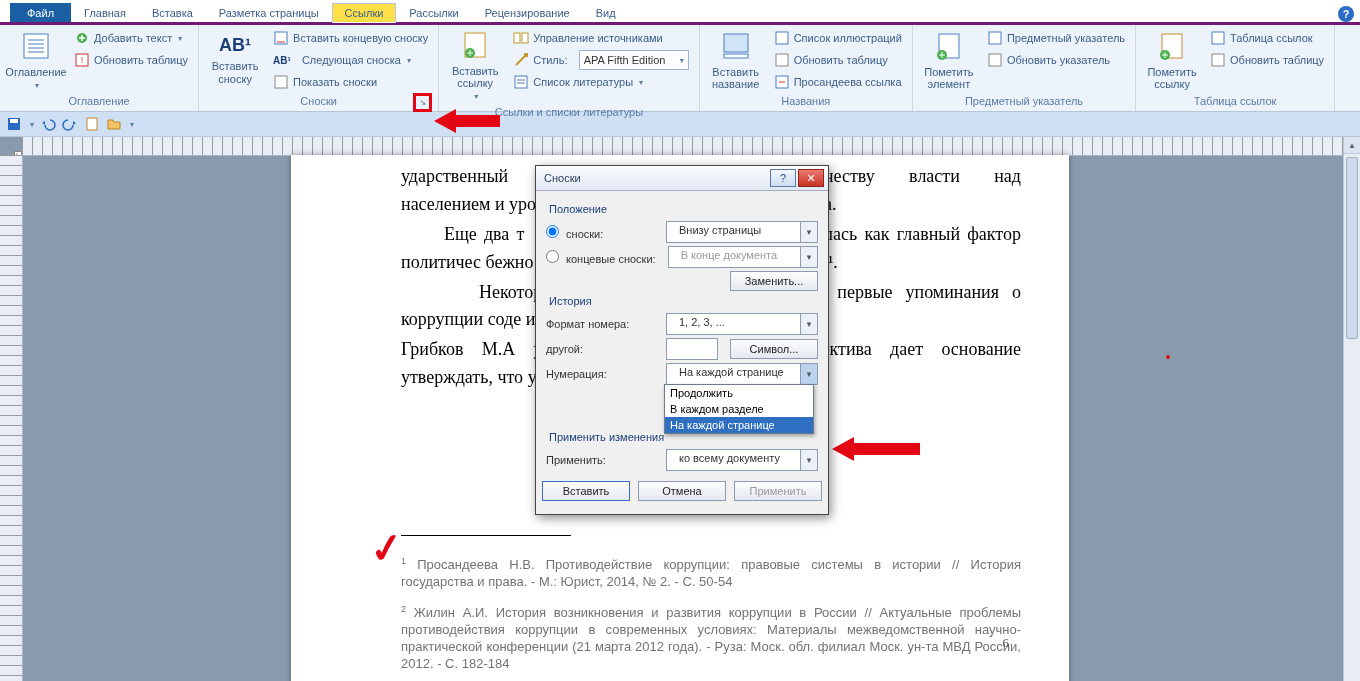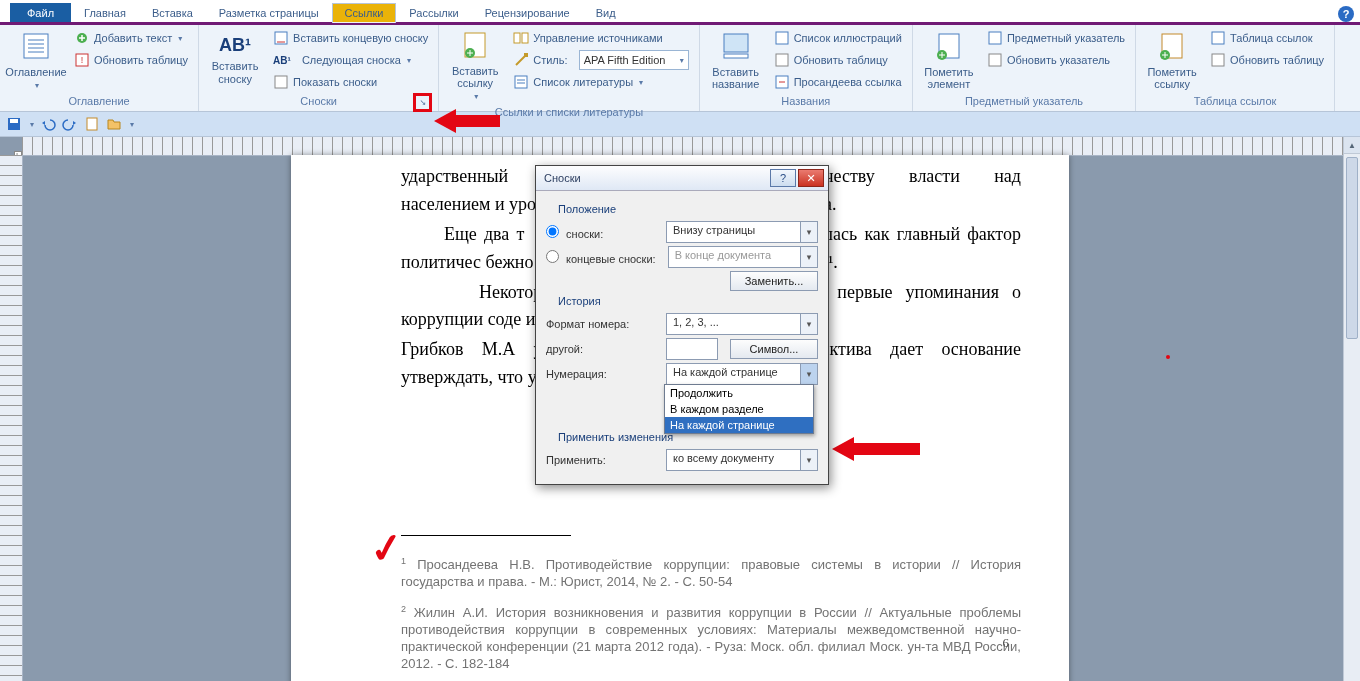--- a/index.html
+++ b/index.html
@@ -1,19 +1,19 @@
 <!DOCTYPE html>
 <html><head>
 <meta charset="utf-8">
 <style>
 html,body{margin:0;padding:0;font-family:"Segoe UI",Tahoma,sans-serif;font-size:11px;color:#333;background:#fff;height:681px;width:1360px;overflow:hidden}
 .tabs{display:flex;background:#fff;border-bottom:3px solid #701a75;height:22px;align-items:flex-end;padding-left:10px}
 .tab{padding:3px 12px 3px;color:#3b5d8a;cursor:pointer;border:1px solid transparent;border-bottom:none;position:relative}
 .tab.file{background:#1a5ea3;color:#fff;padding:3px 16px}
-.tab.active{background:#eab308;border:1px solid #b6c5d8;border-bottom:1px solid #edf3fa;margin-bottom:-1px;color:#3b5d8a}
+.tab.active{background:#fde047;border:1px solid #b6c5d8;border-bottom:1px solid #edf3fa;margin-bottom:-1px;color:#3b5d8a}
 .help-icon{margin-left:auto;margin-right:6px;width:16px;height:16px;background:#2a6bc4;border-radius:50%;color:#fff;display:flex;align-items:center;justify-content:center;font-weight:bold;font-size:11px}
 .ribbon{background:#edf3fa;border-bottom:1px solid #b6c5d8;height:86px;display:flex}
 .group{border-right:1px solid #cfd9e6;padding:2px 6px 0;display:flex;flex-direction:column;position:relative}
 .group-body{display:flex;gap:4px;flex:1}
 .group-label{text-align:center;color:#5a7aa8;font-size:11px;padding:2px 0 0;height:16px;position:relative}
 .launcher{position:absolute;right:2px;bottom:1px;width:13px;height:13px;border:1px solid #9ab5d4;background:#eaf2fb;display:flex;align-items:center;justify-content:center;font-size:8px;color:#4a6a99}
 .launcher.hi{outline:3px solid #e30613;outline-offset:-1px}
 .bigbtn{display:flex;flex-direction:column;align-items:center;justify-content:center;width:56px;padding:2px;text-align:center;color:#3b5d8a;gap:4px}
 .bigbtn .ic{width:32px;height:32px}
 .bigbtn span{line-height:1.1}
@@ -38,27 +38,27 @@
 .check{position:absolute;font-size:40px;color:#e30613;font-weight:bold;transform:rotate(-8deg)}
 .arrow{position:absolute;display:flex;align-items:center}
 .arrow .head{width:0;height:0;border-top:12px solid transparent;border-bottom:12px solid transparent;border-right:22px solid #e30613}
 .arrow .shaft{height:12px;background:#e30613}
 .dialog{position:absolute;left:535px;top:165px;width:292px;background:#f0f0f0;border:1px solid #444;box-shadow:2px 3px 10px rgba(0,0,0,.45);font-size:11px}
 .titlebar{height:24px;background:linear-gradient(#fdfdfe,#dfe8f5);display:flex;align-items:center;padding:0 4px 0 8px;border-bottom:1px solid #aab}
 .titlebar .t{color:#2c3e60;flex:1}
 .titlebar .wb{width:24px;height:16px;margin-left:2px;border:1px solid #5b79a8;background:linear-gradient(#f2f7fd,#cdddef);display:flex;align-items:center;justify-content:center;font-size:11px;color:#2a4e87}
 .titlebar .close{background:linear-gradient(#ea7b70,#ca3222);color:#fff;border-color:#8d261b}
 .dlgbody{padding:8px 10px 10px}
-.grouplbl{color:#1a3f7a;margin:4px 12px 6px}
+.grouplbl{color:#1a3f7a;margin:4px 3px 6px}
 .row{display:flex;align-items:center;margin:3px 0;gap:12px}
 .row label{min-width:108px;color:#333}
 .row input[type=radio]{margin:0 4px 0 0}
 .tb{border:1px solid #8c9bb2;background:#fff;padding:2px 4px;height:16px;color:#333;display:flex;align-items:center}
 .cb{display:flex;border:1px solid #8c9bb2;background:#fff;height:20px}
-.cb .v{flex:1;padding:2px 6px}
+.cb .v{flex:1;padding:2px 12px}
 .cb .a{width:16px;border-left:1px solid #8c9bb2;display:flex;align-items:center;justify-content:center;color:#555;font-size:9px;background:#ecf1f8}
 .btn{border:1px solid #8c9bb2;background:linear-gradient(#fdfdfd,#e4e9f0);padding:3px 10px;color:#222;min-width:66px;text-align:center}
 .btn.dis{color:#9a9a9a}
 .spin{display:flex;height:20px}
 .spin .v{border:1px solid #8c9bb2;background:#fff;width:38px;padding:2px 4px}
 .spin .ar{display:flex;flex-direction:column;border:1px solid #8c9bb2;border-left:none;width:15px}
 .spin .ar div{flex:1;display:flex;align-items:center;justify-content:center;font-size:7px;background:#ecf1f8;color:#555}
 .spin .ar div:first-child{border-bottom:1px solid #8c9bb2}
 .spin.hi{outline:3px solid #e30613;outline-offset:1px;border-radius:10px}
 .dropdown{position:absolute;border:1px solid #6e7b90;background:#fff;width:148px;box-shadow:1px 2px 4px rgba(0,0,0,.35);z-index:5}
@@ -394,14 +394,19 @@
 
     <div class="grouplbl" style="margin-top:46px">Применить изменения</div>
     <div class="row">
         <label>Применить:</label>
       <div class="cb" style="flex:1">
           <div class="v">ко всему документу</div>
           <div class="a">▾</div>
         </div>
     </div>
 
+    <div class="row" style="justify-content:center;gap:8px;margin-top:10px">
+      <div class="btn" style="border-color:#3a6fbf">Вставить</div>
+      <div class="btn">Отмена</div>
+      <div class="btn dis">Применить</div>
+    </div>
   </div>
 </div>
 
 </body></html>

